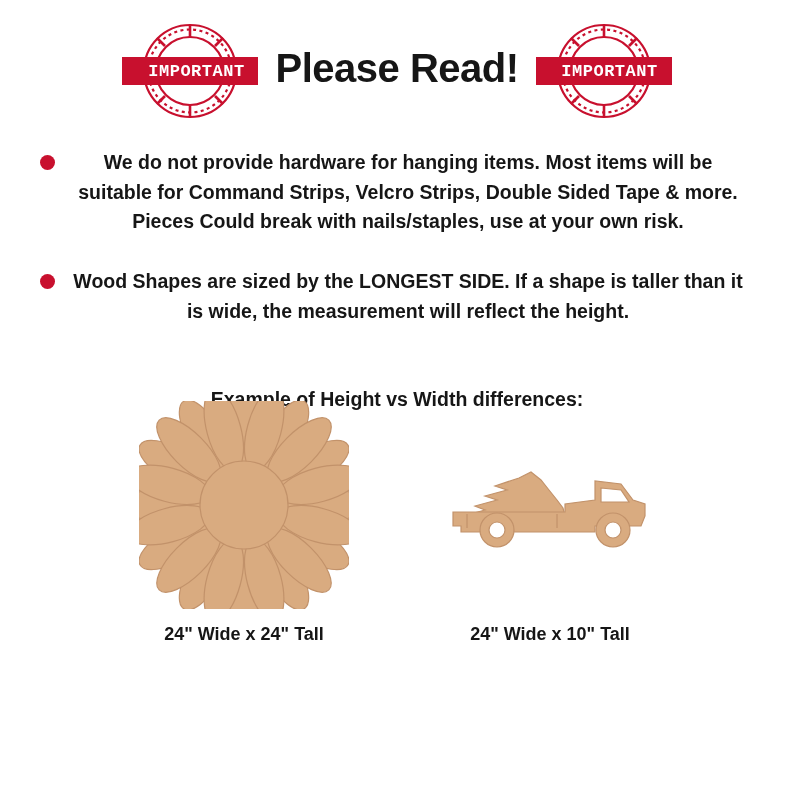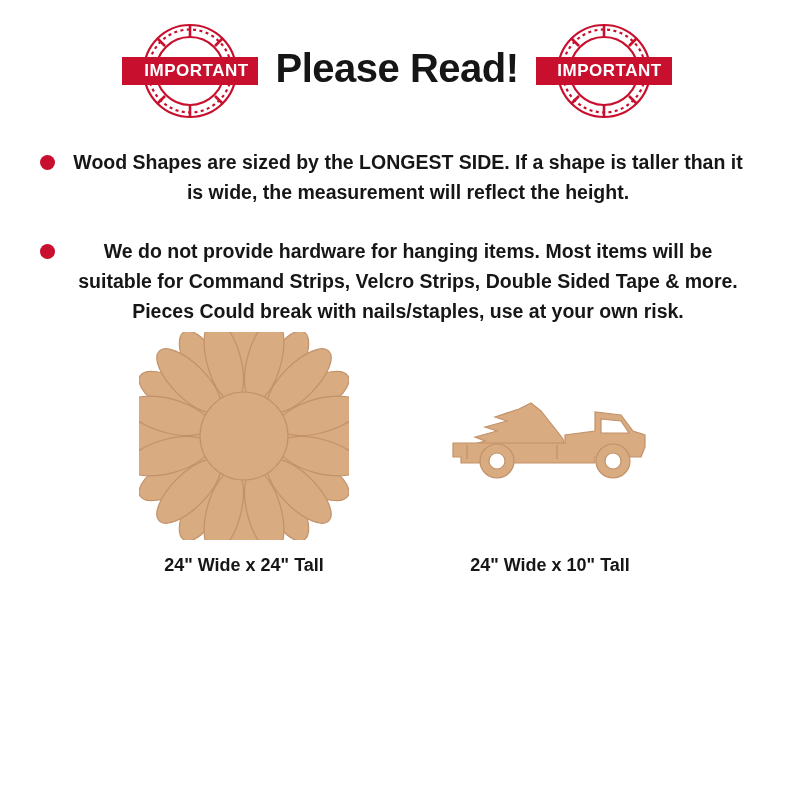--- a/index.html
+++ b/index.html
@@ -41,21 +41,21 @@
   .stamp .stamp-label {
     position: absolute;
     left: 12px; right: 0;
     top: 50%;
     transform: translateY(-50%);
     text-align: center;
     font-size: 17px;
     font-weight: bold;
     letter-spacing: 0.5px;
     color: #ffffff;
-    font-family: Liberation Sans, sans-serif;
+    font-family: Liberation Mono, monospace;
     pointer-events: none;
   }
   .title {
     font-size: 40px;
     font-weight: bold;
     letter-spacing: -0.5px;
     white-space: nowrap;
     color: #161616;
     line-height: 1;
     padding-bottom: 6px;
@@ -175,30 +175,31 @@
       </svg>
       <div class="stamp-label">IMPORTANT</div>
     </div>
 
   </div>
 
   <div class="bullets">
 
     <div class="bullet">
       <span class="dot"></span>
-      <div class="text">Wood Shapes are sized by the LONGEST SIDE. If a shape is taller than it is wide, the measurement will reflect the height.</div>
+      <div class="text">We do not provide hardware for hanging items. Most items will be suitable for Command Strips, Velcro Strips, Double Sided Tape &amp; more. Pieces Could break with nails/staples, use at your own risk.</div>
     </div>
 
     <div class="bullet">
       <span class="dot"></span>
-      <div class="text">We do not provide hardware for hanging items. Most items will be suitable for Command Strips, Velcro Strips, Double Sided Tape &amp; more. Pieces Could break with nails/staples, use at your own risk.</div>
+      <div class="text">Wood Shapes are sized by the LONGEST SIDE. If a shape is taller than it is wide, the measurement will reflect the height.</div>
     </div>
 
   </div>
 
+  <div class="example-heading">Example of Height vs Width differences:</div>
 
   <div class="shapes">
 
     <div class="shape-cell">
       <div class="shape-art">
         <svg width="210" height="208" viewBox="0 0 210 208" xmlns="http://www.w3.org/2000/svg" aria-hidden="true">
           <g fill="#d9ab80" stroke="#c2926a" stroke-width="1.2">
             <g id="petals">
               <ellipse cx="105" cy="26" rx="17" ry="42"></ellipse>
               <ellipse cx="105" cy="26" rx="17" ry="42" transform="rotate(30 105 104)"></ellipse>

